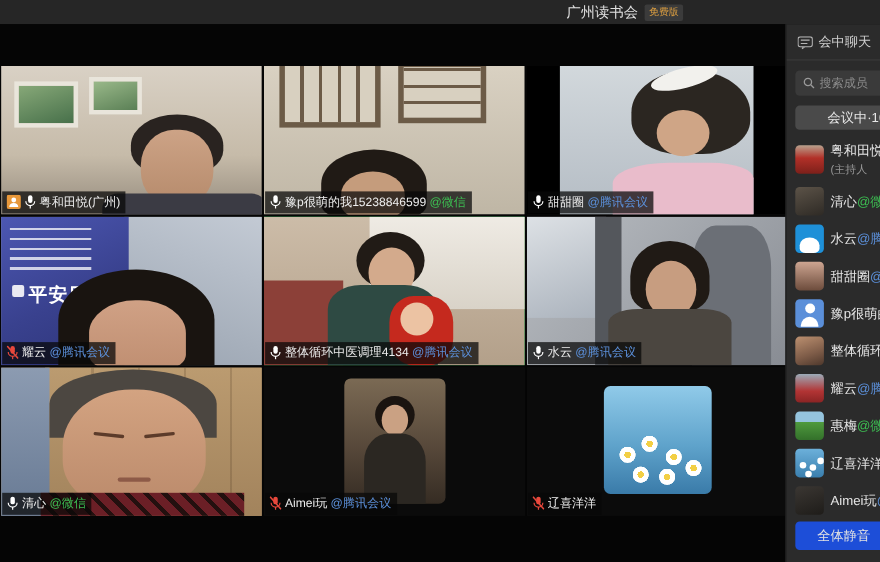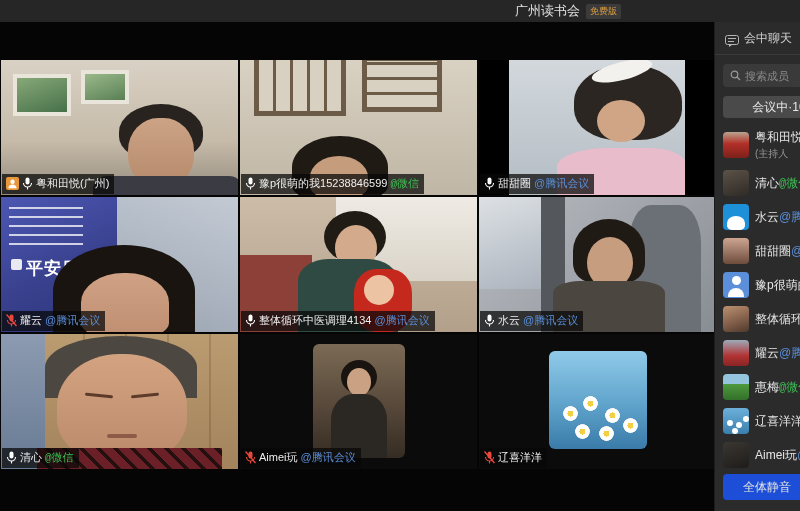--- a/index.html
+++ b/index.html
@@ -104,29 +104,29 @@
     background:linear-gradient(180deg,#90cae9 0%,#5fa3cb 55%,#3a7ba9 100%); }
   .daisy { width:15px; height:15px; border-radius:50%;
     background:radial-gradient(circle,#f2cf45 0 3px,#ffffff 3px 7.5px,transparent 7.5px); }
   .s9 .d1{left:84px;top:72px;} .s9 .d2{left:104px;top:62px;} .s9 .d3{left:126px;top:74px;}
   .s9 .d4{left:96px;top:90px;} .s9 .d5{left:120px;top:92px;} .s9 .d6{left:144px;top:84px;}
 
   
   .vlabel { position:absolute; left:1px; bottom:1px; display:flex; align-items:center; gap:3px;
     background:rgba(8,8,8,.74); padding:2px 5px 3px 4px; font-size:11px; color:#ededed;
     max-width:98%; white-space:nowrap; overflow:hidden; }
-  .sfx-g { color:#3dbd52;font-family:Liberation Mono, monospace; } .sfx-b { color:#5b8fd9; }
+  .sfx-g { color:#3dbd52; } .sfx-b { color:#5b8fd9; }
   .micwrap { display:inline-flex; width:11px; height:13px; flex:none; }
   .hostbadge { display:inline-flex; width:13px; height:13px; flex:none; }
 
   
   .sidebar { position:absolute; left:714px; top:22px; width:86px; height:489px;
     background:#2b2b2b; border-left:1px solid #1c1c1c; overflow:hidden; }
   .side-inner { width:210px; }
-  .side-header { display:flex; align-items:flex-end; gap:5px; padding:8px 0 7px 10px;
+  .side-header { display:flex; align-items:center; gap:5px; padding:8px 0 7px 10px;
     color:#cfcfcf; font-size:12px; border-bottom:1px solid #3a3a3a; width:86px; }
   .searchbox { margin:9px 8px 0 8px; width:180px; height:23px; background:#3a3a3a; border-radius:4px;
     display:flex; align-items:center; gap:4px; padding:0 7px; }
   .searchbox input { background:transparent; border:none; outline:none; color:#ddd; font-size:11px; width:150px;
     font-family:"Liberation Sans","DejaVu Sans",sans-serif; }
   .searchbox input::placeholder { color:#8c8c8c; }
   .tabseg { margin:9px 0 6px 8px; width:112px; height:22px; background:#4a4a4a; border-radius:4px;
     display:flex; align-items:center; justify-content:center; color:#e8e8e8; font-size:12px; }
   .mlist { }
   .member { display:flex; align-items:center; gap:6px; padding:4px 0 4px 8px; height:34px; cursor:default; }

